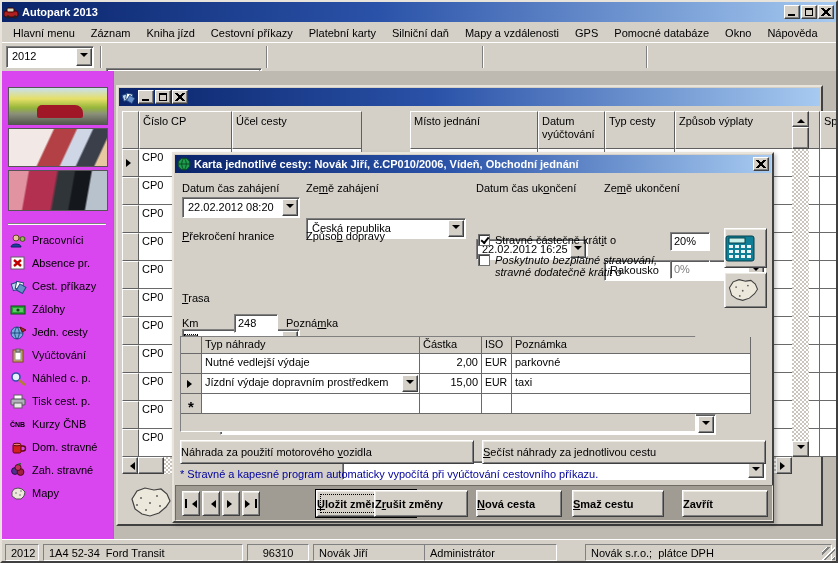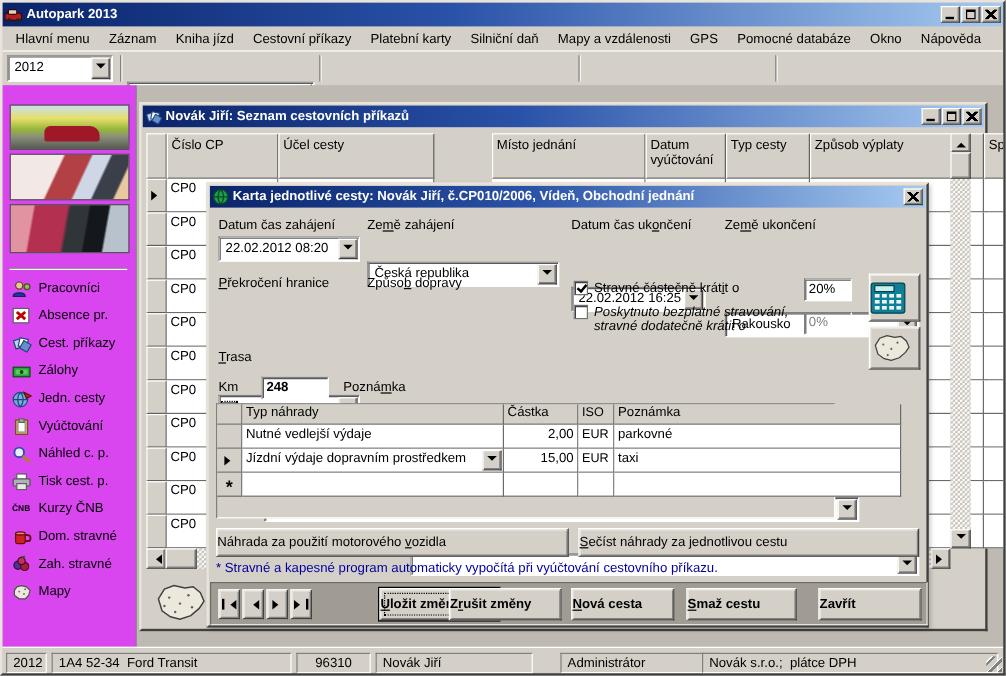--- a/index.html
+++ b/index.html
@@ -291,21 +291,20 @@
 
   <div class="abs" style="left:112px;top:69px;width:722px;height:468px;background:#beb9b1;"></div>
 
   <div class="abs" style="left:114px;top:83px;width:707px;height:441px;background:#d4d0c8;border:2px solid;border-color:#e8e4dc #404040 #404040 #e8e4dc;">
     <div class="ttlbar abs" style="left:1px;top:1px;width:701px;height:18px;">
       <svg width="14" height="13" viewBox="0 0 16 15">
           <rect x="2" y="4" width="7" height="7" transform="rotate(-18 5 7)" fill="#bcd4ec" stroke="#204880"></rect>
           <rect x="6" y="3" width="7" height="7" transform="rotate(12 9 6)" fill="#fff" stroke="#204880"></rect>
           <rect x="8" y="6" width="7" height="7" transform="rotate(30 11 9)" fill="#6890c8" stroke="#204880"></rect>
         </svg>
-      <span class="ttltxt" style="font-size:11px;">Novák Jiří: Seznam cestovních příkazů</span>
       <span style="display:flex;gap:1px;">
         <span class="wbtn">
             <i class="g-min"></i>
           </span>
         <span class="wbtn">
             <i class="g-max"></i>
           </span>
         <span class="wbtn">
             <i class="g-x"></i>
           </span>
@@ -576,21 +575,21 @@
 
     <span class="lbl" style="left:8px;top:138px;"><u>T</u>rasa</span>
     <div class="combo abs" style="left:46px;top:134px;width:496px;height:21px;">
       <span>Praha, Vídeň</span>
       <span class="cbtn">
           <i class="tri-d" style="margin-top:0;"></i>
         </span>
     </div>
 
     <span class="lbl" style="left:8px;top:163px;">Km</span>
-    <div class="fld" style="left:44px;top:160px;width:56px;height:19px;font-weight:bold;">
+    <div class="fld" style="left:60px;top:160px;width:44px;height:19px;">
       <span>248</span>
     </div>
     <span class="lbl" style="left:112px;top:163px;">Pozná<u>m</u>ka</span>
     <div class="combo abs" style="left:168px;top:160px;width:424px;height:19px;">
       <span></span>
       <span class="cbtn">
           <i class="tri-d" style="margin-top:0;"></i>
         </span>
     </div>
 
@@ -672,18 +671,18 @@
         <span>Zavřít</span>
       </div>
     </div>
   </div>
 
   <div class="statusbar abs" style="left:0;top:537px;width:834px;height:22px;">
     <span class="sp" style="left:3px;width:34px;">2012</span>
     <span class="sp" style="left:41px;width:200px;">1A4 52-34  Ford Transit</span>
     <span class="sp" style="left:245px;width:62px;text-align:center;">96310</span>
     <span class="sp" style="left:311px;width:131px;">Novák Jiří</span>
-    <span class="sp" style="left:465px;width:133px;">Administrátor</span>
+    <span class="sp" style="left:422px;width:133px;">Administrátor</span>
     <span class="sp" style="left:583px;width:247px;">Novák s.r.o.;  plátce DPH</span>
     <span class="grip"></span>
   </div>
 
 </div>
 
 </body></html>

